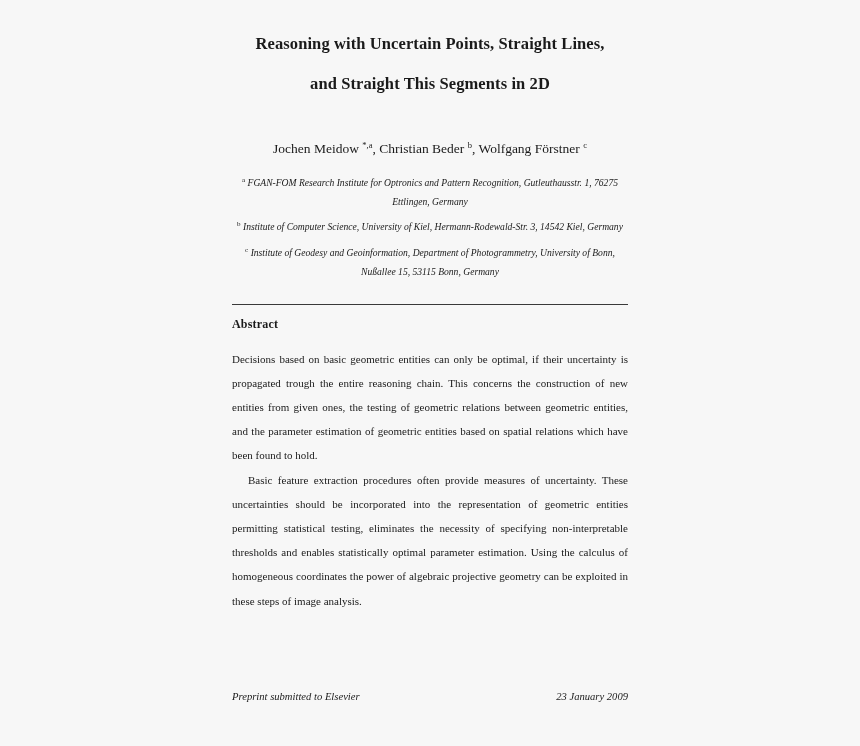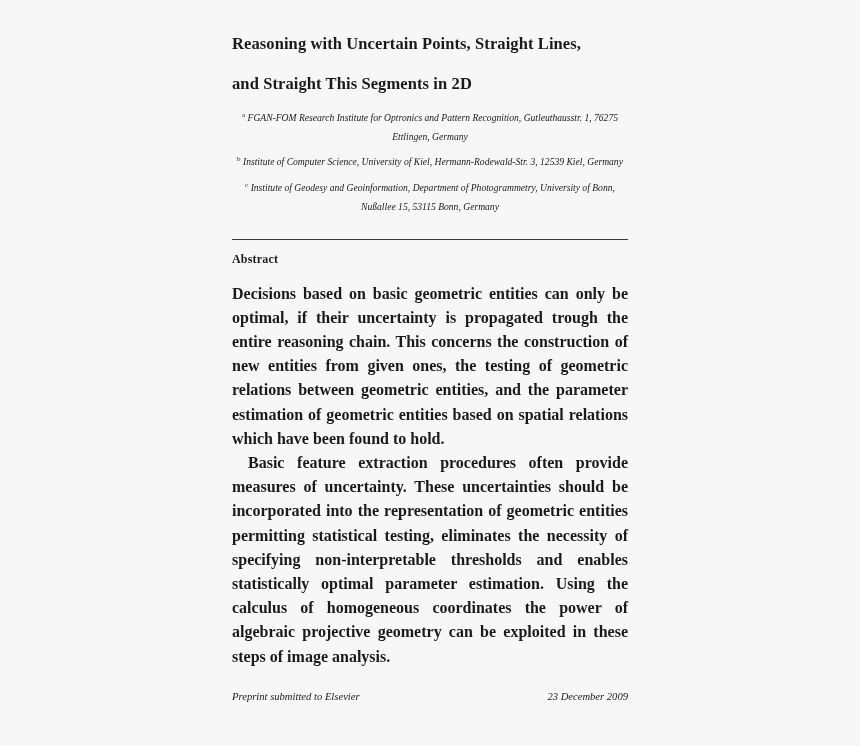--- a/index.html
+++ b/index.html
@@ -22,20 +22,21 @@
   }
   .content {
     position: absolute;
     left: 232px;
     top: 0;
     width: 396px;
   }
 
   
   .title {
+    text-align: center;
     font-weight: bold;
     font-size: 16.5px;
     letter-spacing: 0.1px;
     margin-top: 36px;
   }
   .title-line {
     display: block;
     line-height: 1.0;
   }
   .title-line.second {
@@ -85,26 +86,25 @@
     font-weight: bold;
     font-size: 12px;
     margin-top: 12px;
     letter-spacing: 0.2px;
   }
   .abstract-body {
     margin-top: 15px;
   }
   .abstract-body p {
     margin: 0 0 0 0;
-    font-size: 16px;
+    font-size: 11px;
     line-height: 24.2px;
     text-align: justify;
     text-justify: inter-word;
     hyphens: none;
-    font-weight: bold;
   }
   .abstract-body p.indent {
     text-indent: 16px;
   }
 
   
   .footer {
     position: absolute;
     left: 232px;
     top: 691px;
@@ -122,36 +122,39 @@
 
 <div class="page">
 
   <div class="content">
 
     <h1 class="title">
       <span class="title-line">Reasoning with Uncertain Points, Straight Lines,</span>
       <span class="title-line second">and Straight This Segments in 2D</span>
     </h1>
 
+    <div class="authors">
+      <span><span>Jochen Meidow</span> <sup>*,a</sup><span>, </span></span><span><span>Christian Beder</span> <sup>b</sup><span>, </span></span><span><span>Wolfgang Förstner</span> <sup>c</sup><span></span></span>
+    </div>
 
     <div class="affiliations">
       <p class="affil"><sup>a</sup> <span>FGAN-FOM Research Institute for Optronics and Pattern Recognition, Gutleuthausstr. 1, 76275 Ettlingen, Germany</span></p>
-      <p class="affil"><sup>b</sup> <span>Institute of Computer Science, University of Kiel, Hermann-Rodewald-Str. 3, 12539 Kiel, Germany</span></p>
+      <p class="affil"><sup>b</sup> <span>Institute of Computer Science, University of Kiel, Hermann-Rodewald-Str. 3, 14542 Kiel, Germany</span></p>
       <p class="affil"><sup>c</sup> <span>Institute of Geodesy and Geoinformation, Department of Photogrammetry, University of Bonn, Nußallee 15, 53115 Bonn, Germany</span></p>
     </div>
 
     <hr class="rule">
 
     <div class="abstract-heading">Abstract</div>
 
     <div class="abstract-body">
       <p>Decisions based on basic geometric entities can only be optimal, if their uncertainty is propagated trough the entire reasoning chain. This concerns the construction of new entities from given ones, the testing of geometric relations between geometric entities, and the parameter estimation of geometric entities based on spatial relations which have been found to hold.</p>
       <p class="indent">Basic feature extraction procedures often provide measures of uncertainty. These uncertainties should be incorporated into the representation of geometric entities permitting statistical testing, eliminates the necessity of specifying non-interpretable thresholds and enables statistically optimal parameter estimation. Using the calculus of homogeneous coordinates the power of algebraic projective geometry can be exploited in these steps of image analysis.</p>
     </div>
 
   </div>
 
   <div class="footer">
     <span>Preprint submitted to Elsevier</span>
-    <span>23 December 2009</span>
+    <span>23 January 2009</span>
   </div>
 
 </div>
 
 </body></html>

